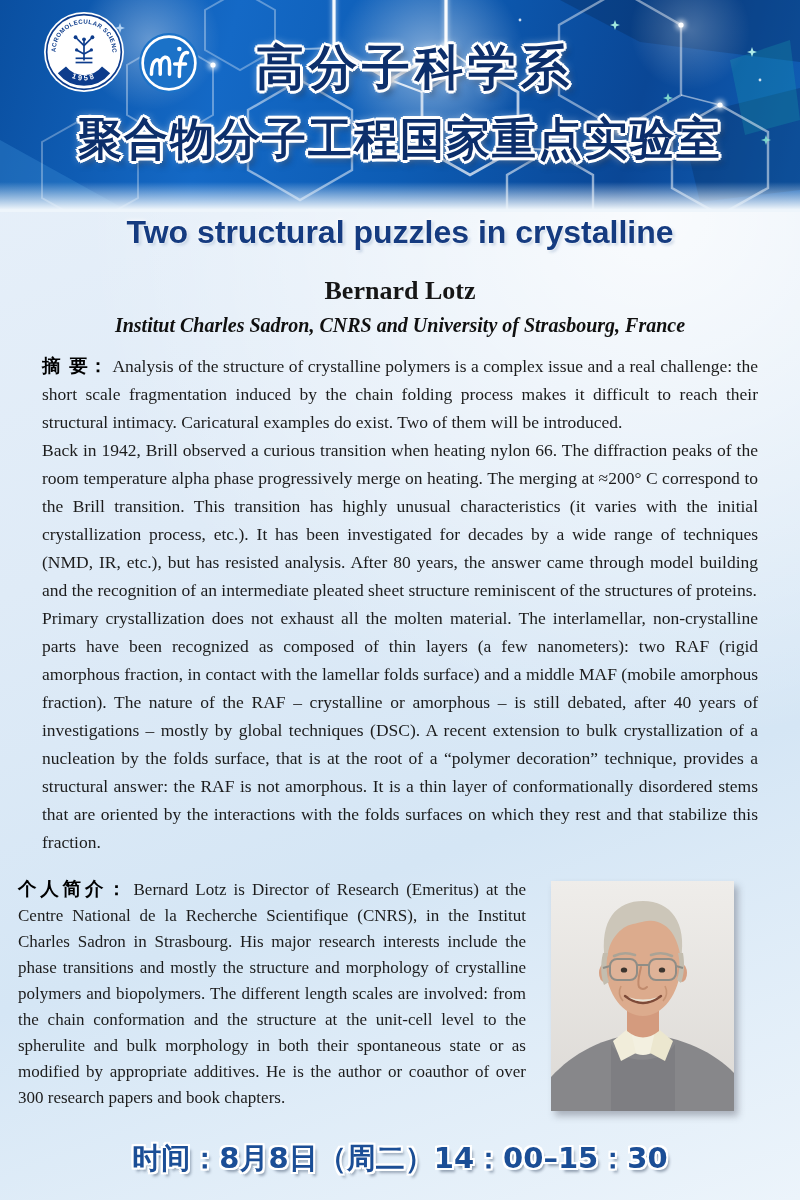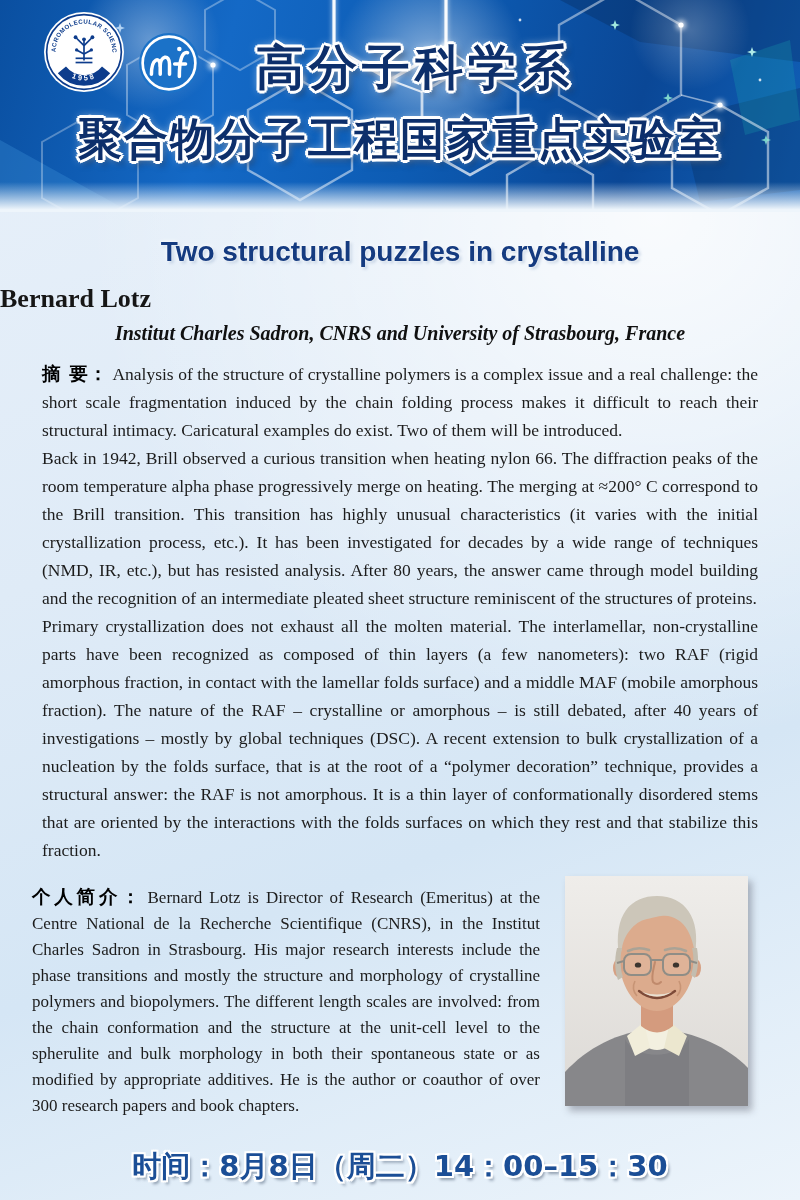--- a/index.html
+++ b/index.html
@@ -35,43 +35,43 @@
       -3px 0 0 #fff, 3px 0 0 #fff, 0 -3px 0 #fff, 0 3px 0 #fff,
       0 0 10px rgba(255,255,255,.85), 4px 5px 6px rgba(3,20,50,.55);
   }
   .hdr-dept{ top:36px;  font-size:48px; letter-spacing:5px;padding-left:30px; }
   .hdr-lab { top:110px; font-size:44px; letter-spacing:2px; }
 
   
   .main{ position:absolute; top:212px; left:0; width:100%; }
 
   .title{
-    margin-top:20px; text-align:center; color:#153b80; font-weight:bold;
-    font-size:28px; line-height:40px;
+    text-align:center; color:#153b80; font-weight:bold;
+    font-size:32px; line-height:40px;
     text-shadow:0 0 5px rgba(255,255,255,.95), 0 0 2px #fff, 2px 2px 3px rgba(120,150,190,.45);
   }
   .speaker-name{
-    margin-top:12px; font-family:"Liberation Serif", serif;
+    margin-top:24px; text-align:center; font-family:"Liberation Serif", serif;
     font-weight:bold; font-size:26px; color:#161616;
   }
   .affiliation{
     margin-top:8px; text-align:center; font-family:"Liberation Serif", serif;
     font-weight:bold; font-style:italic; font-size:20px; color:#101010;
   }
 
   .abstract{
     margin:15px 42px 0; font-family:"Liberation Serif", serif;
     font-size:17.5px; line-height:28px; text-align:justify; color:#1c1c1c;
   }
   .cjk-label{
     font-family:"DejaVu Sans", sans-serif; font-weight:bold; font-size:18.5px;
     color:#000; letter-spacing:1px; margin-right:4px; font-style:normal;
   }
 
-  .bio-row{ margin:20px 32px 0; display:flex; align-items:flex-start; }
+  .bio-row{ margin:20px 18px 0; display:flex; align-items:flex-end; }
   .bio-text{
     width:508px; font-family:"Liberation Serif", serif; font-size:17px;
     line-height:26px; text-align:justify; color:#1c1c1c; flex:none;
   }
   .photo{
     width:183px; height:230px; margin-left:25px; margin-top:-8px; flex:none;
     box-shadow:4px 5px 7px rgba(60,60,75,.35);
   }
   .photo svg{ display:block; width:100%; height:100%; }
 

